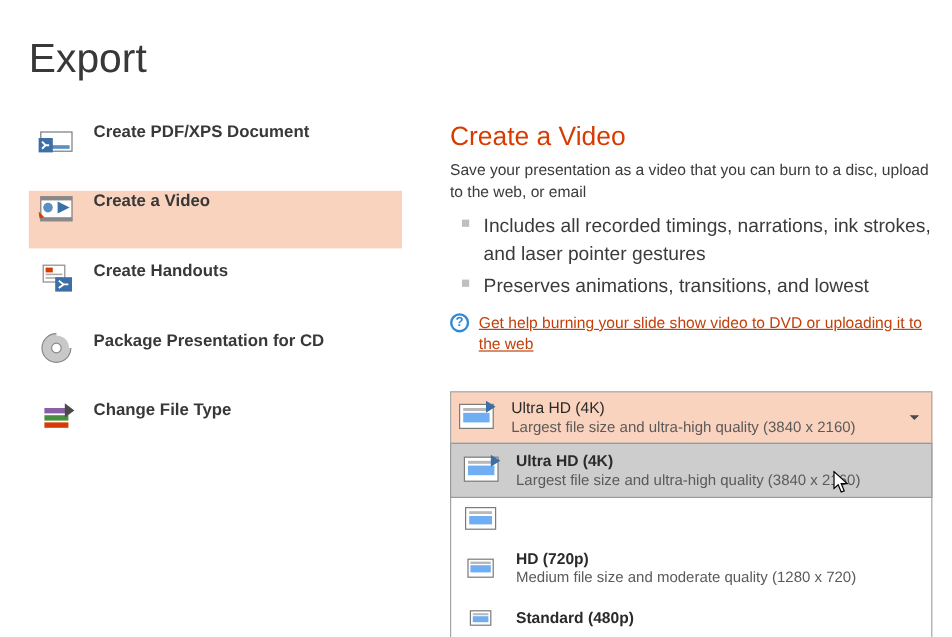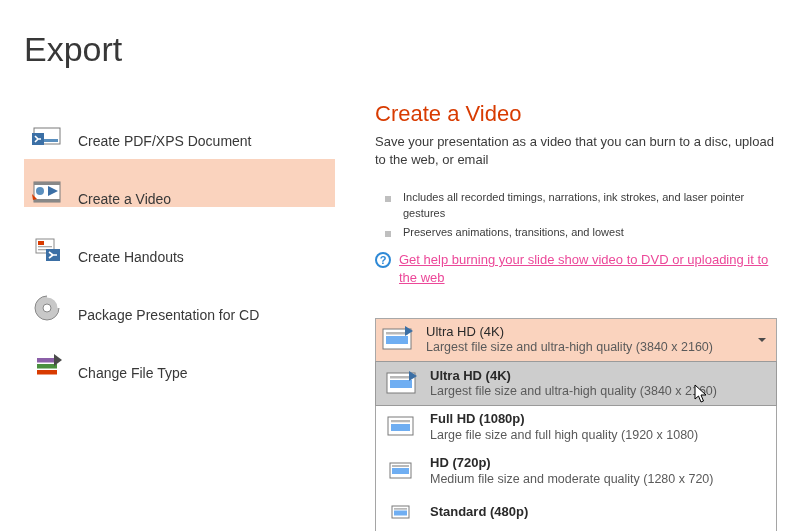--- a/index.html
+++ b/index.html
@@ -21,26 +21,27 @@
   .main {
     display: flex;
   }
   .sidebar {
     width: 335px;
     padding-left: 24px;
     padding-top: 12px;
   }
   .side-item {
     display: flex;
-    align-items: flex-end;
+    align-items: flex-start;
     height: 48px;
     margin-bottom: 10px;
     margin-left: 0;
     cursor: pointer;
     padding-left: 6px;
+    font-weight: bold;
   }
   .side-item.selected {
     background: #fad3be;
   }
   .side-icon {
     width: 30px;
     height: 30px;
     flex-shrink: 0;
     margin-right: 16px;
     margin-left: 2px;
@@ -56,33 +57,33 @@
   .content-title {
     font-size: 22px;
     font-weight: 400;
     color: #d83b01;
     margin-bottom: 6px;
   }
   .content-desc {
     font-size: 13px;
     color: #3b3b3b;
     line-height: 1.4;
-    margin-bottom: 21px;
+    margin-bottom: 8px;
   }
   .bullets {
     list-style: none;
     padding-left: 10px;
     margin-top: 4px;
   }
   .bullets li {
     position: relative;
     padding-left: 18px;
     line-height: 1.45;
     margin-bottom: 3px;
-    font-size: 11px;
+    font-size: 16px;
   }
   .bullets li::before {
     content: "";
     position: absolute;
     left: 0;
     top: 6px;
     width: 6px;
     height: 6px;
     background: #bfbfbf;
   }
@@ -100,21 +101,21 @@
     border: 2px solid #2e89d6;
     color: #2e89d6;
     font-size: 11px;
     font-weight: bold;
     line-height: 12px;
     text-align: center;
     flex-shrink: 0;
     margin-top: 1px;
   }
   .help-link {
-    color: #ec4899;
+    color: #c2410c;
     text-decoration: underline;
     font-size: 13px;
     line-height: 1.4;
   }
   .quality-select {
     border: 1px solid #a8a8a8;
     background: #fad3be;
     display: flex;
     align-items: center;
     padding: 4px 10px 4px 6px;
@@ -298,24 +299,20 @@
       </div>
 
       <div class="dd-item">
         <span class="dd-icon">
           <svg class="slide-thumb-svg" width="32" height="26" viewBox="0 0 32 26">
             <rect x="2" y="3" width="25" height="18" fill="#fff" stroke="#7a7a7a"></rect>
             <rect x="5" y="6" width="19" height="2.3" fill="#b8b8b8"></rect>
             <rect x="5" y="10" width="19" height="7" fill="#6faef2"></rect>
           </svg>
         </span>
-        <div class="dd-texts">
-          <div class="dd-title">Full HD (1080p)</div>
-          <div class="dd-sub">Large file size and full high quality (1920 x 1080)</div>
-        </div>
       </div>
 
       <div class="dd-item">
         <span class="dd-icon">
           <svg class="slide-thumb-svg" width="32" height="26" viewBox="0 0 32 26">
             <rect x="4" y="5" width="21" height="15" fill="#fff" stroke="#7a7a7a"></rect>
             <rect x="6" y="7" width="17" height="2" fill="#b8b8b8"></rect>
             <rect x="6" y="10" width="17" height="6" fill="#6faef2"></rect>
           </svg>
         </span>

